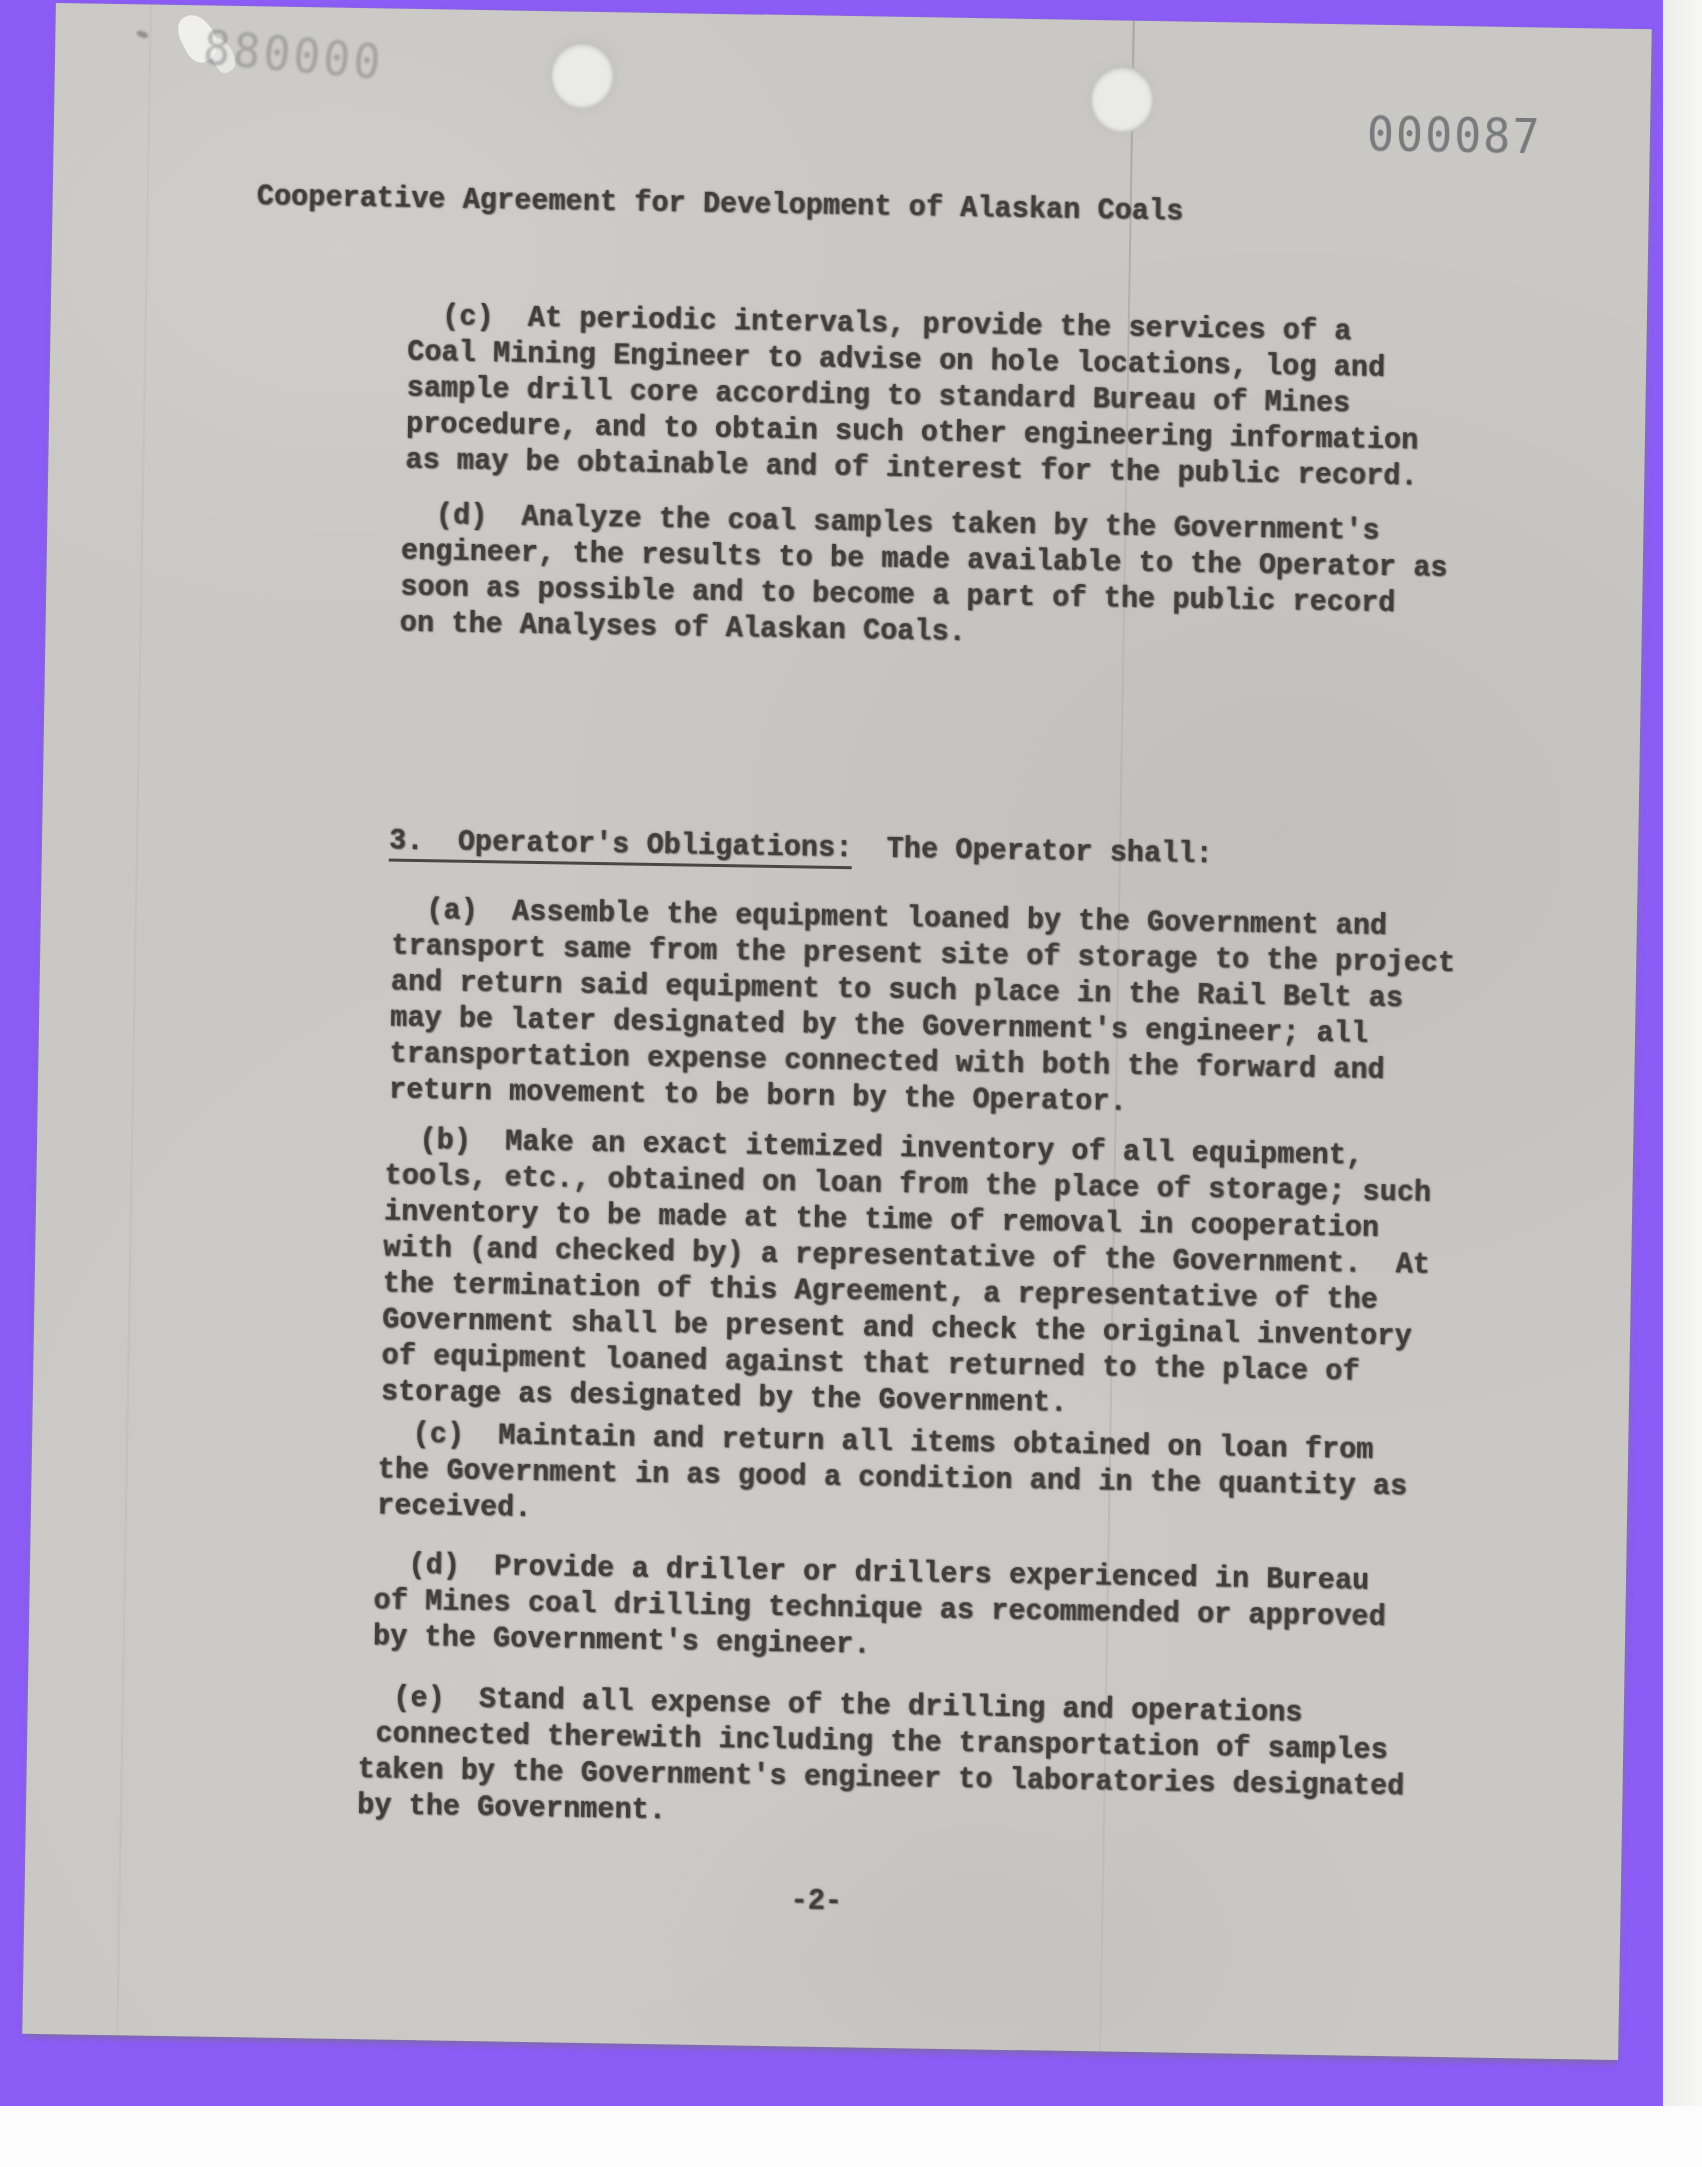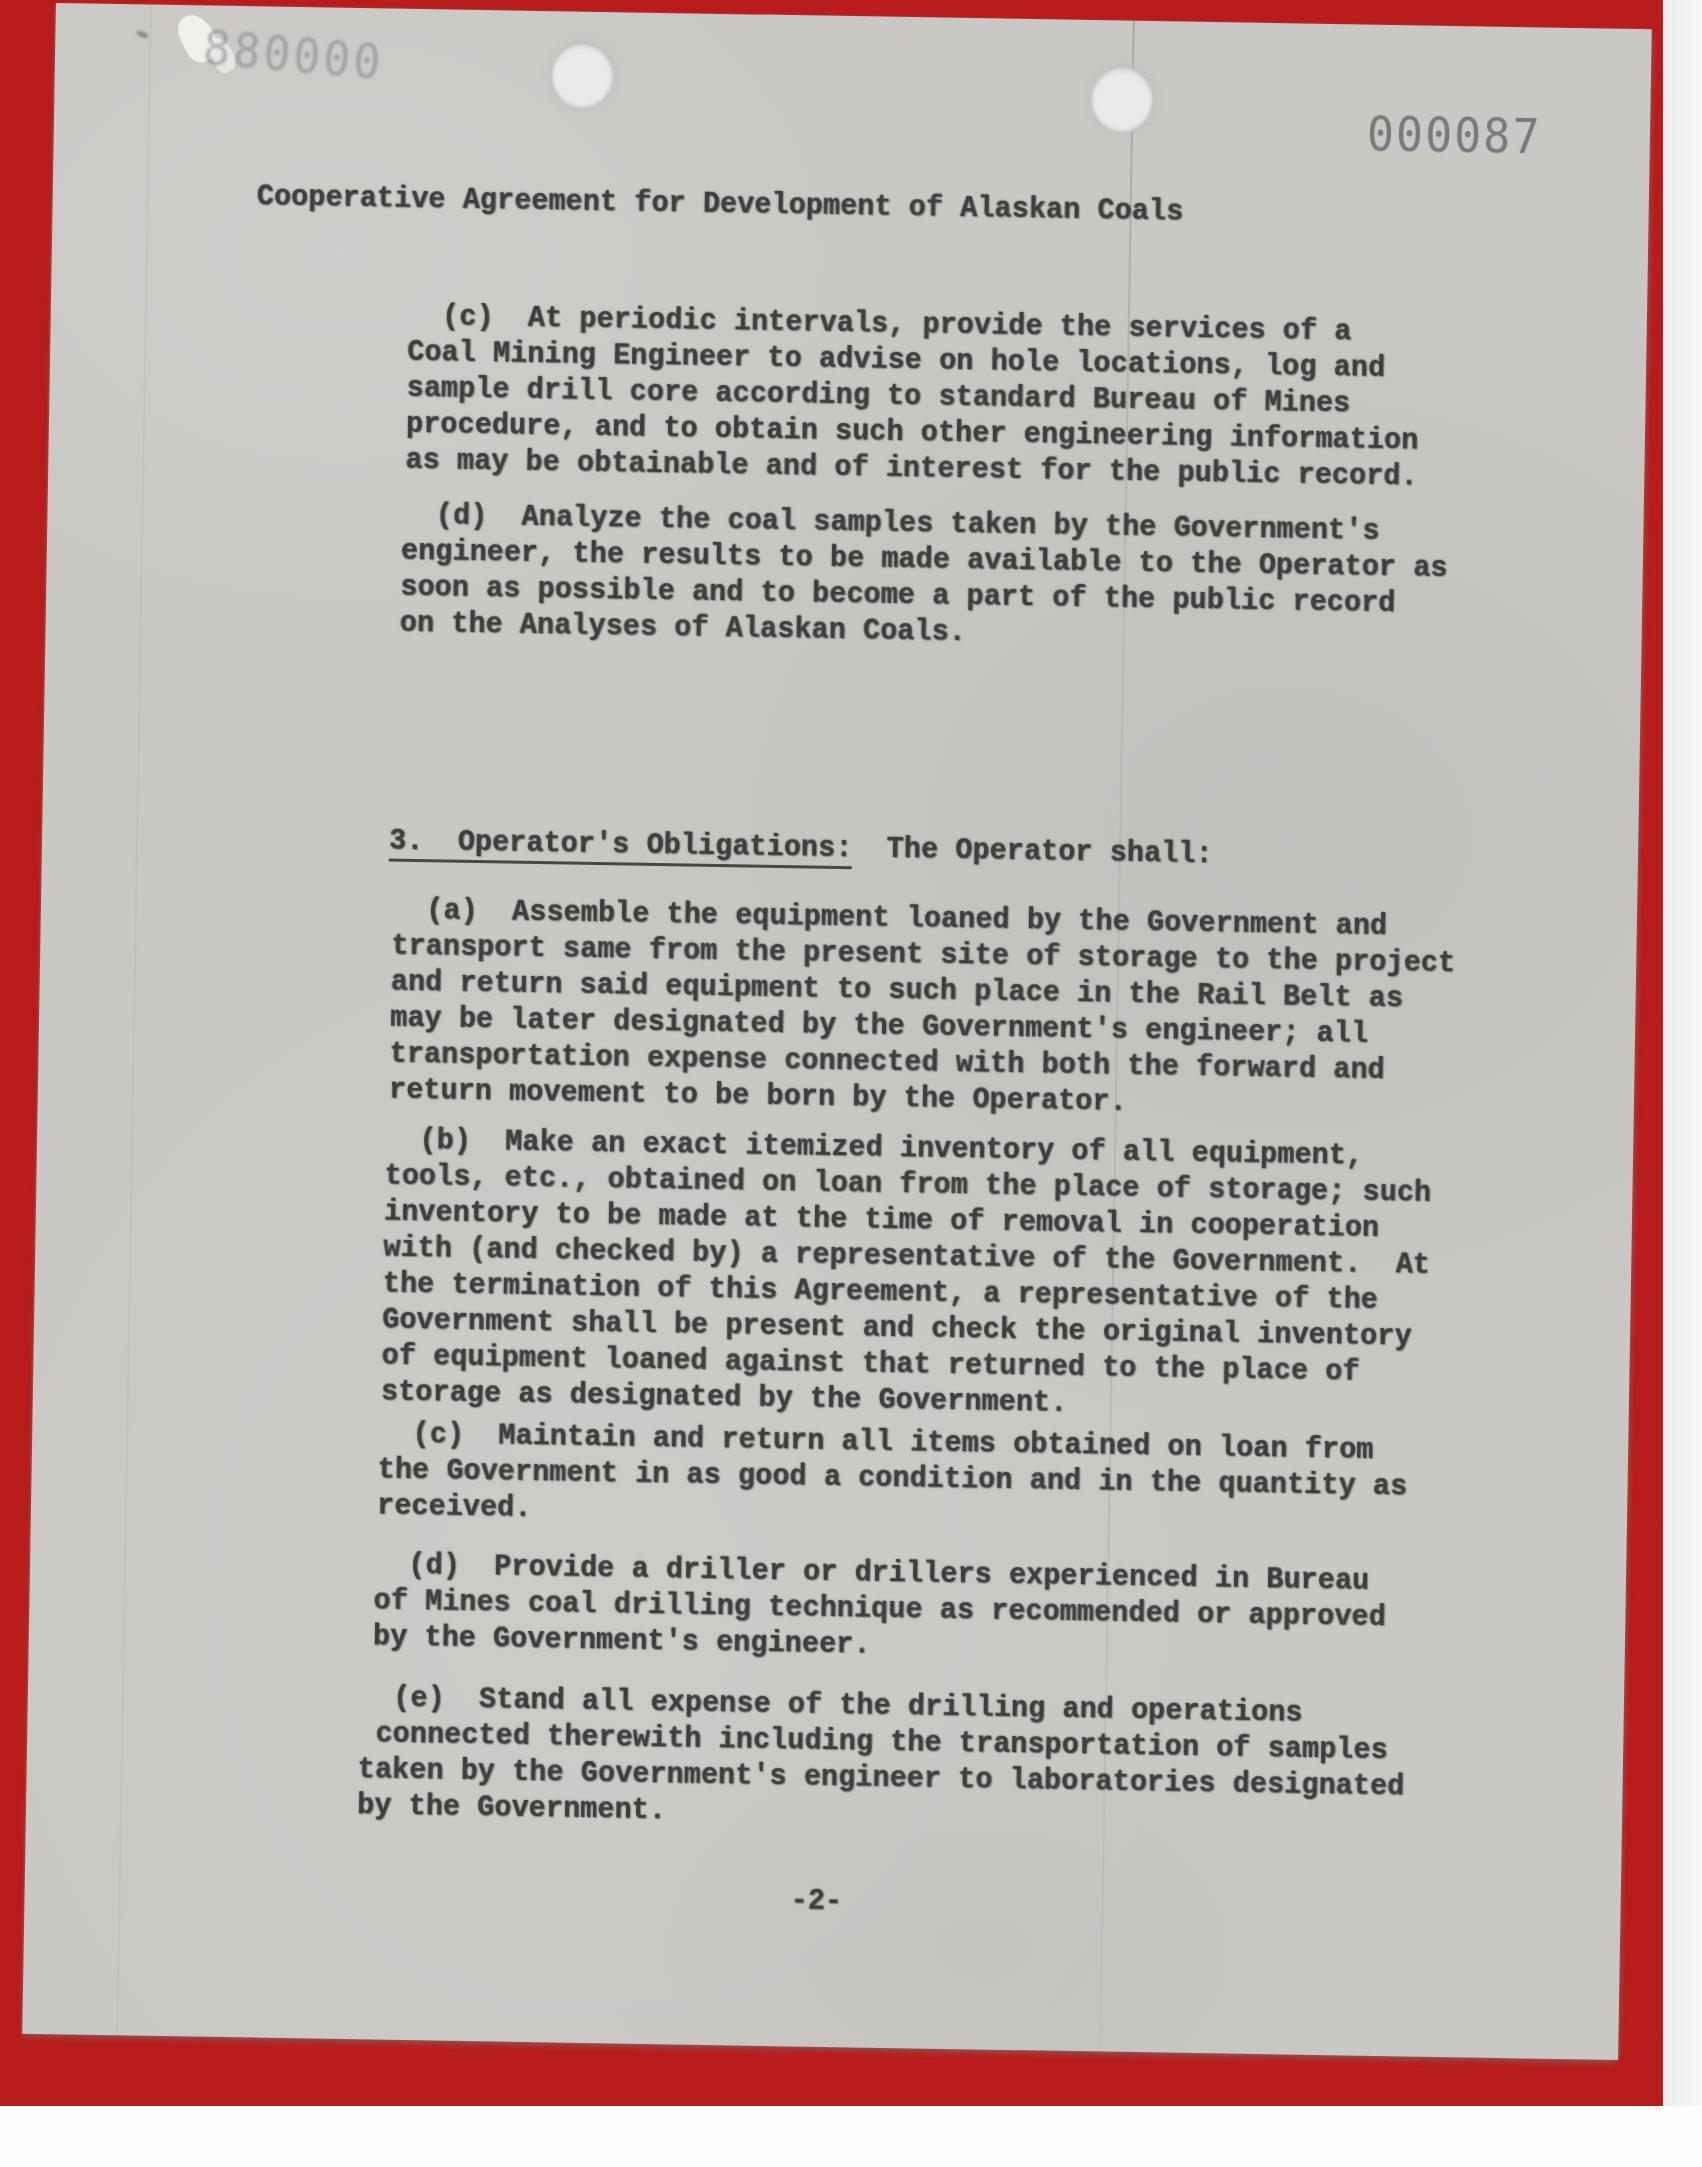--- a/index.html
+++ b/index.html
@@ -7,21 +7,21 @@
     padding: 0;
     width: 1702px;
     height: 2167px;
     background: #ffffff;
     overflow: hidden;
   }
   .canvas {
     position: relative;
     width: 1702px;
     height: 2167px;
-    background: #b91c1c;
+    background: #8b5cf6;
     overflow: hidden;
   }
   .bg-right {
     position: absolute;
     left: 1663px; top: 0; width: 39px; height: 100%;
     background: linear-gradient(to right, #ededec, #f7f7f6);
   }
   .bg-bottom-white {
     position: absolute;
     left: 0; top: 2106px; width: 100%; height: 61px;

